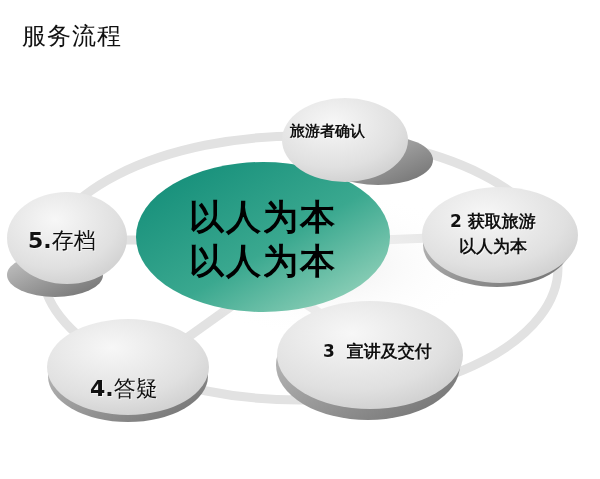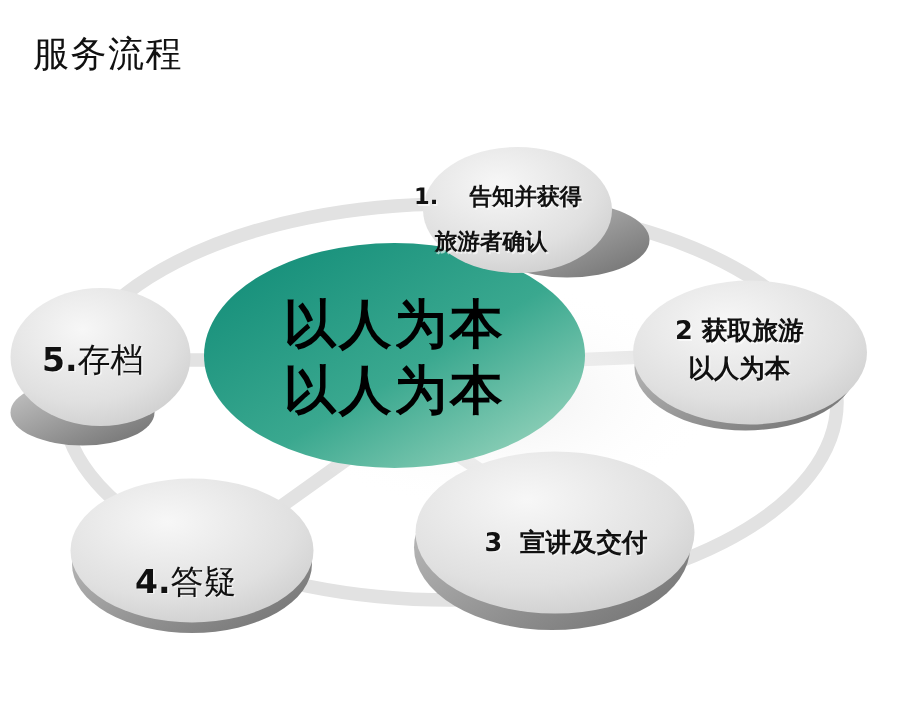--- a/index.html
+++ b/index.html
@@ -77,30 +77,29 @@
   <ellipse cx="55" cy="275" rx="48" ry="22" fill="url(#shadowGrad)"></ellipse>
   <ellipse cx="67" cy="238" rx="60" ry="46" fill="url(#nodeGrad)"></ellipse>
 </svg>
 
 <div class="center-label">
   <div>以人为本</div>
   <div>以人为本</div>
 </div>
 
 <div class="label" style="left:276px; top:116px; font-size:15px; line-height:30px;">
-  <div><span>1.</span>&nbsp;&nbsp;&nbsp;&nbsp;<span>告知并获得</span></div>
   <div style="padding-left:14px;">旅游者确认</div>
 </div>
 
 <div class="label" style="left:450px; top:209px; font-size:17px; line-height:25px;text-align:center;">
   <div><span>2</span> <span>获取旅游</span></div>
   <div>以人为本</div>
 </div>
 
-<div class="label" style="left:323px; top:350px; font-size:17px; line-height:25px;">
+<div class="label" style="left:323px; top:339px; font-size:17px; line-height:25px;">
   <div><span>3</span>&nbsp; <span>宣讲及交付</span></div>
 </div>
 
 <div class="label" style="left:90px; top:350px; font-size:22px;margin-top:24px;">
   <span>4.</span><span style="font-weight:normal;">答疑</span>
 </div>
 
 <div class="label" style="left:28px; top:226px; font-size:22px;">
   <span>5.</span><span style="font-weight:normal;">存档</span>
 </div>

